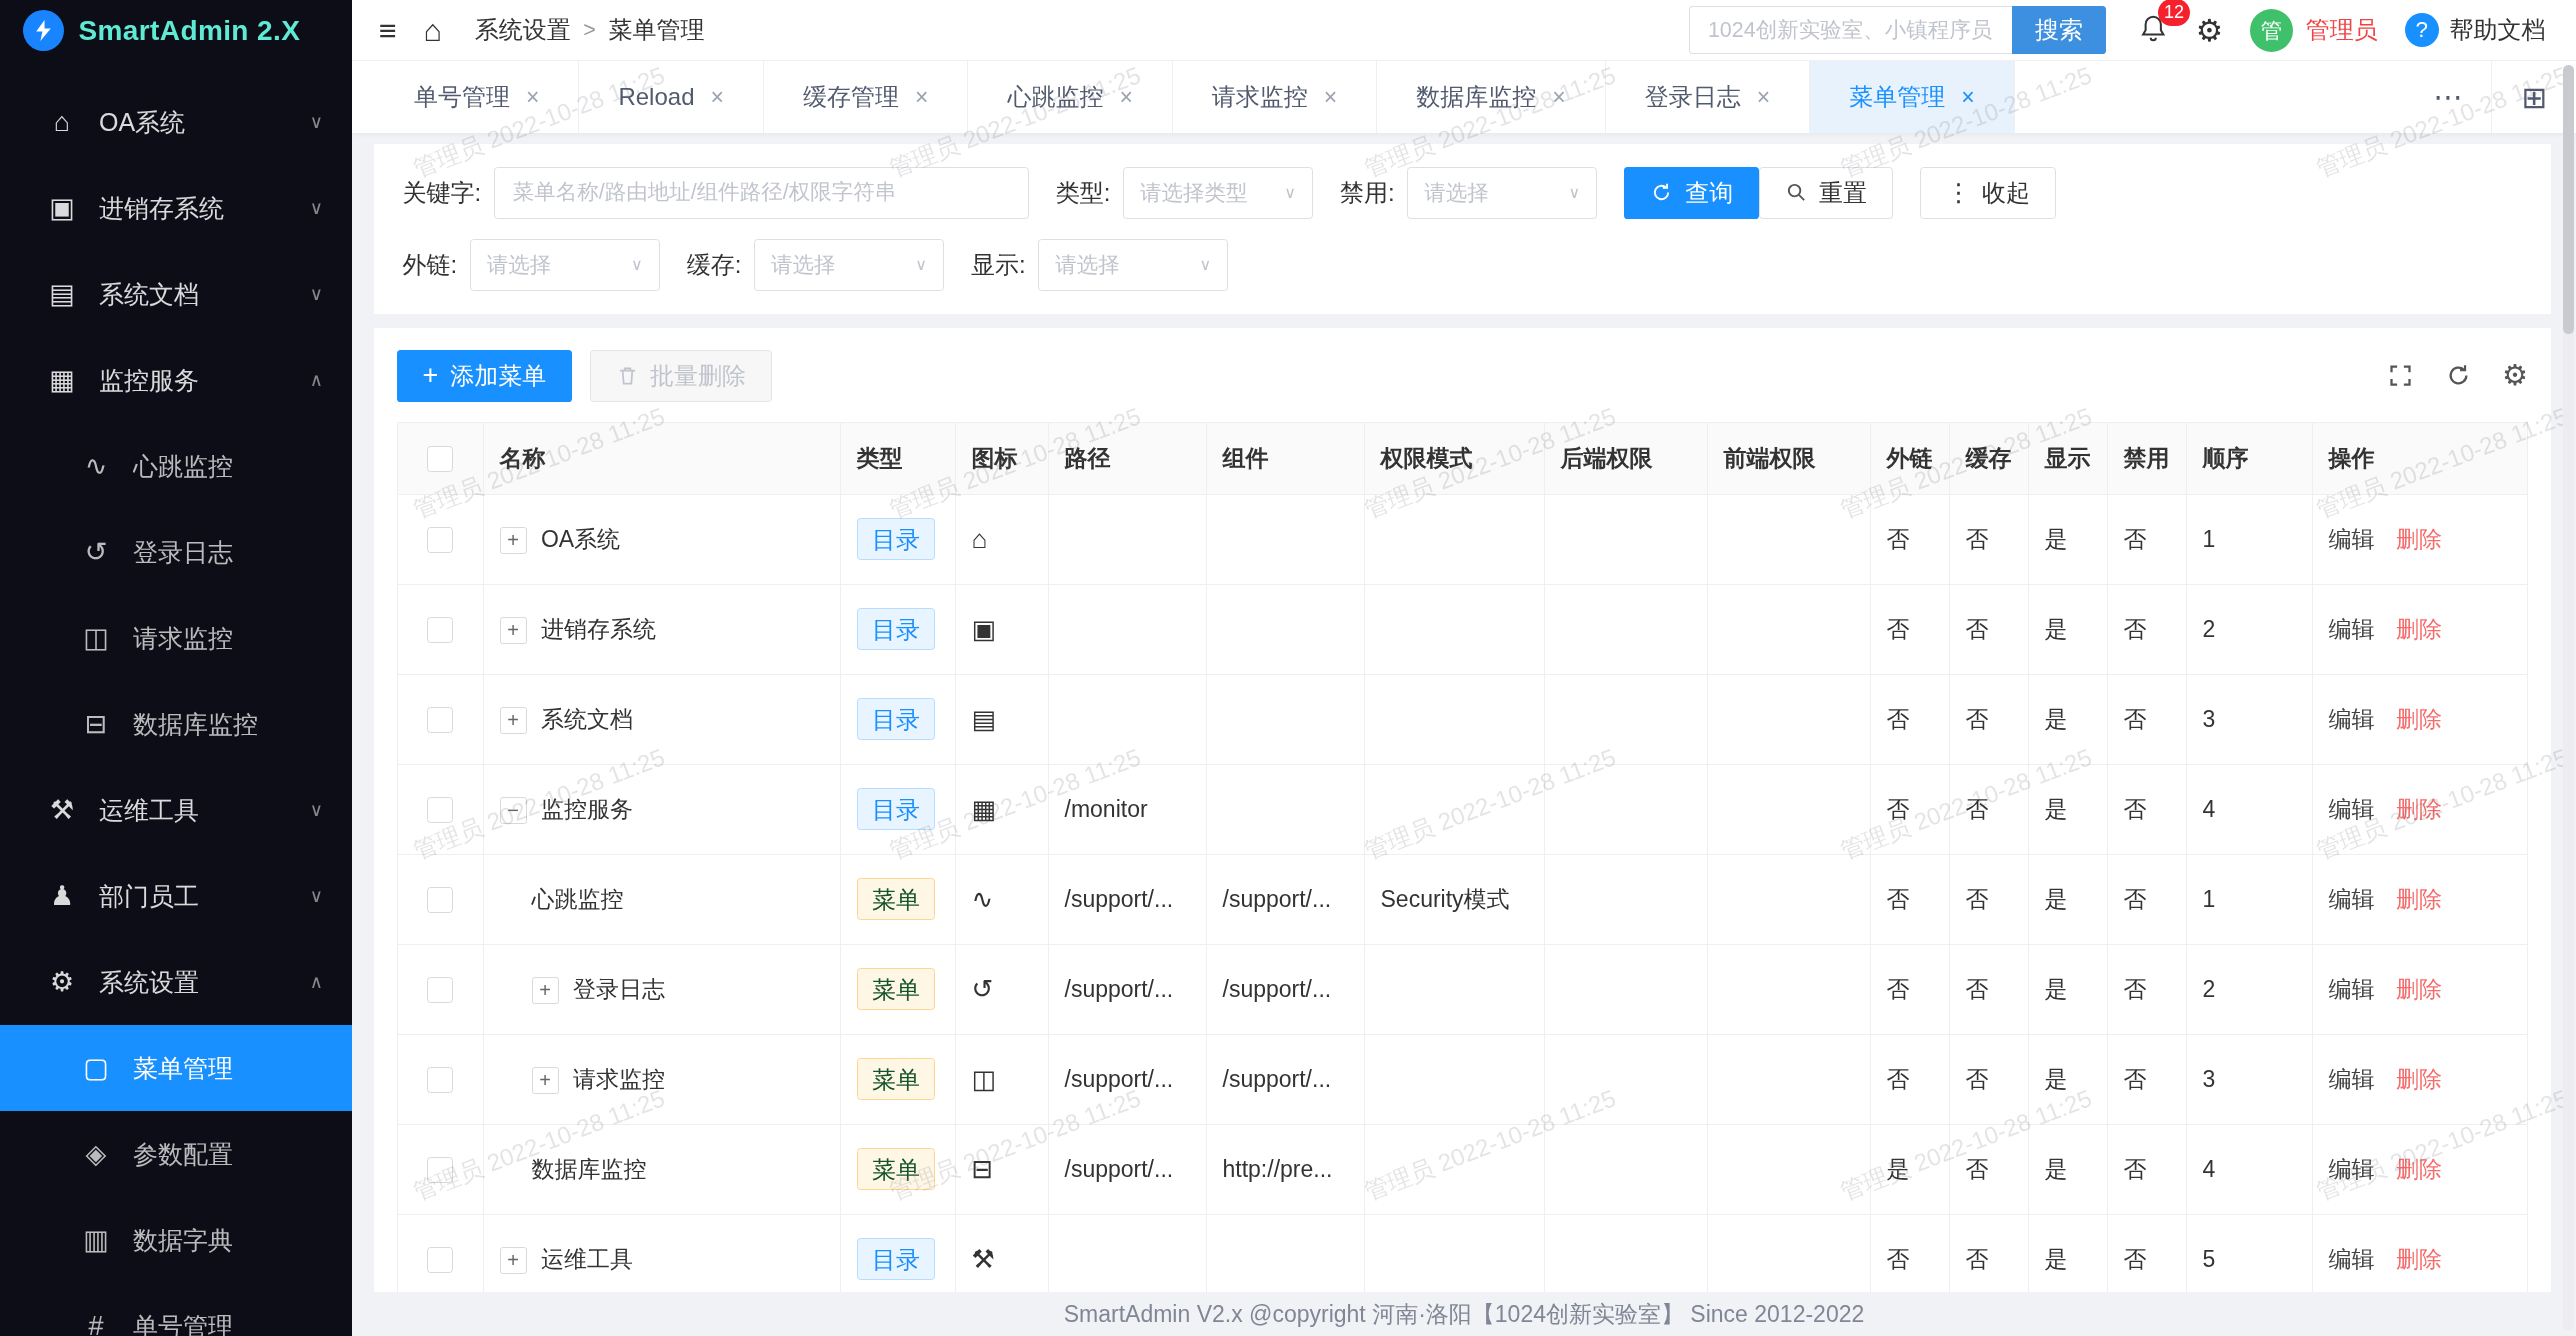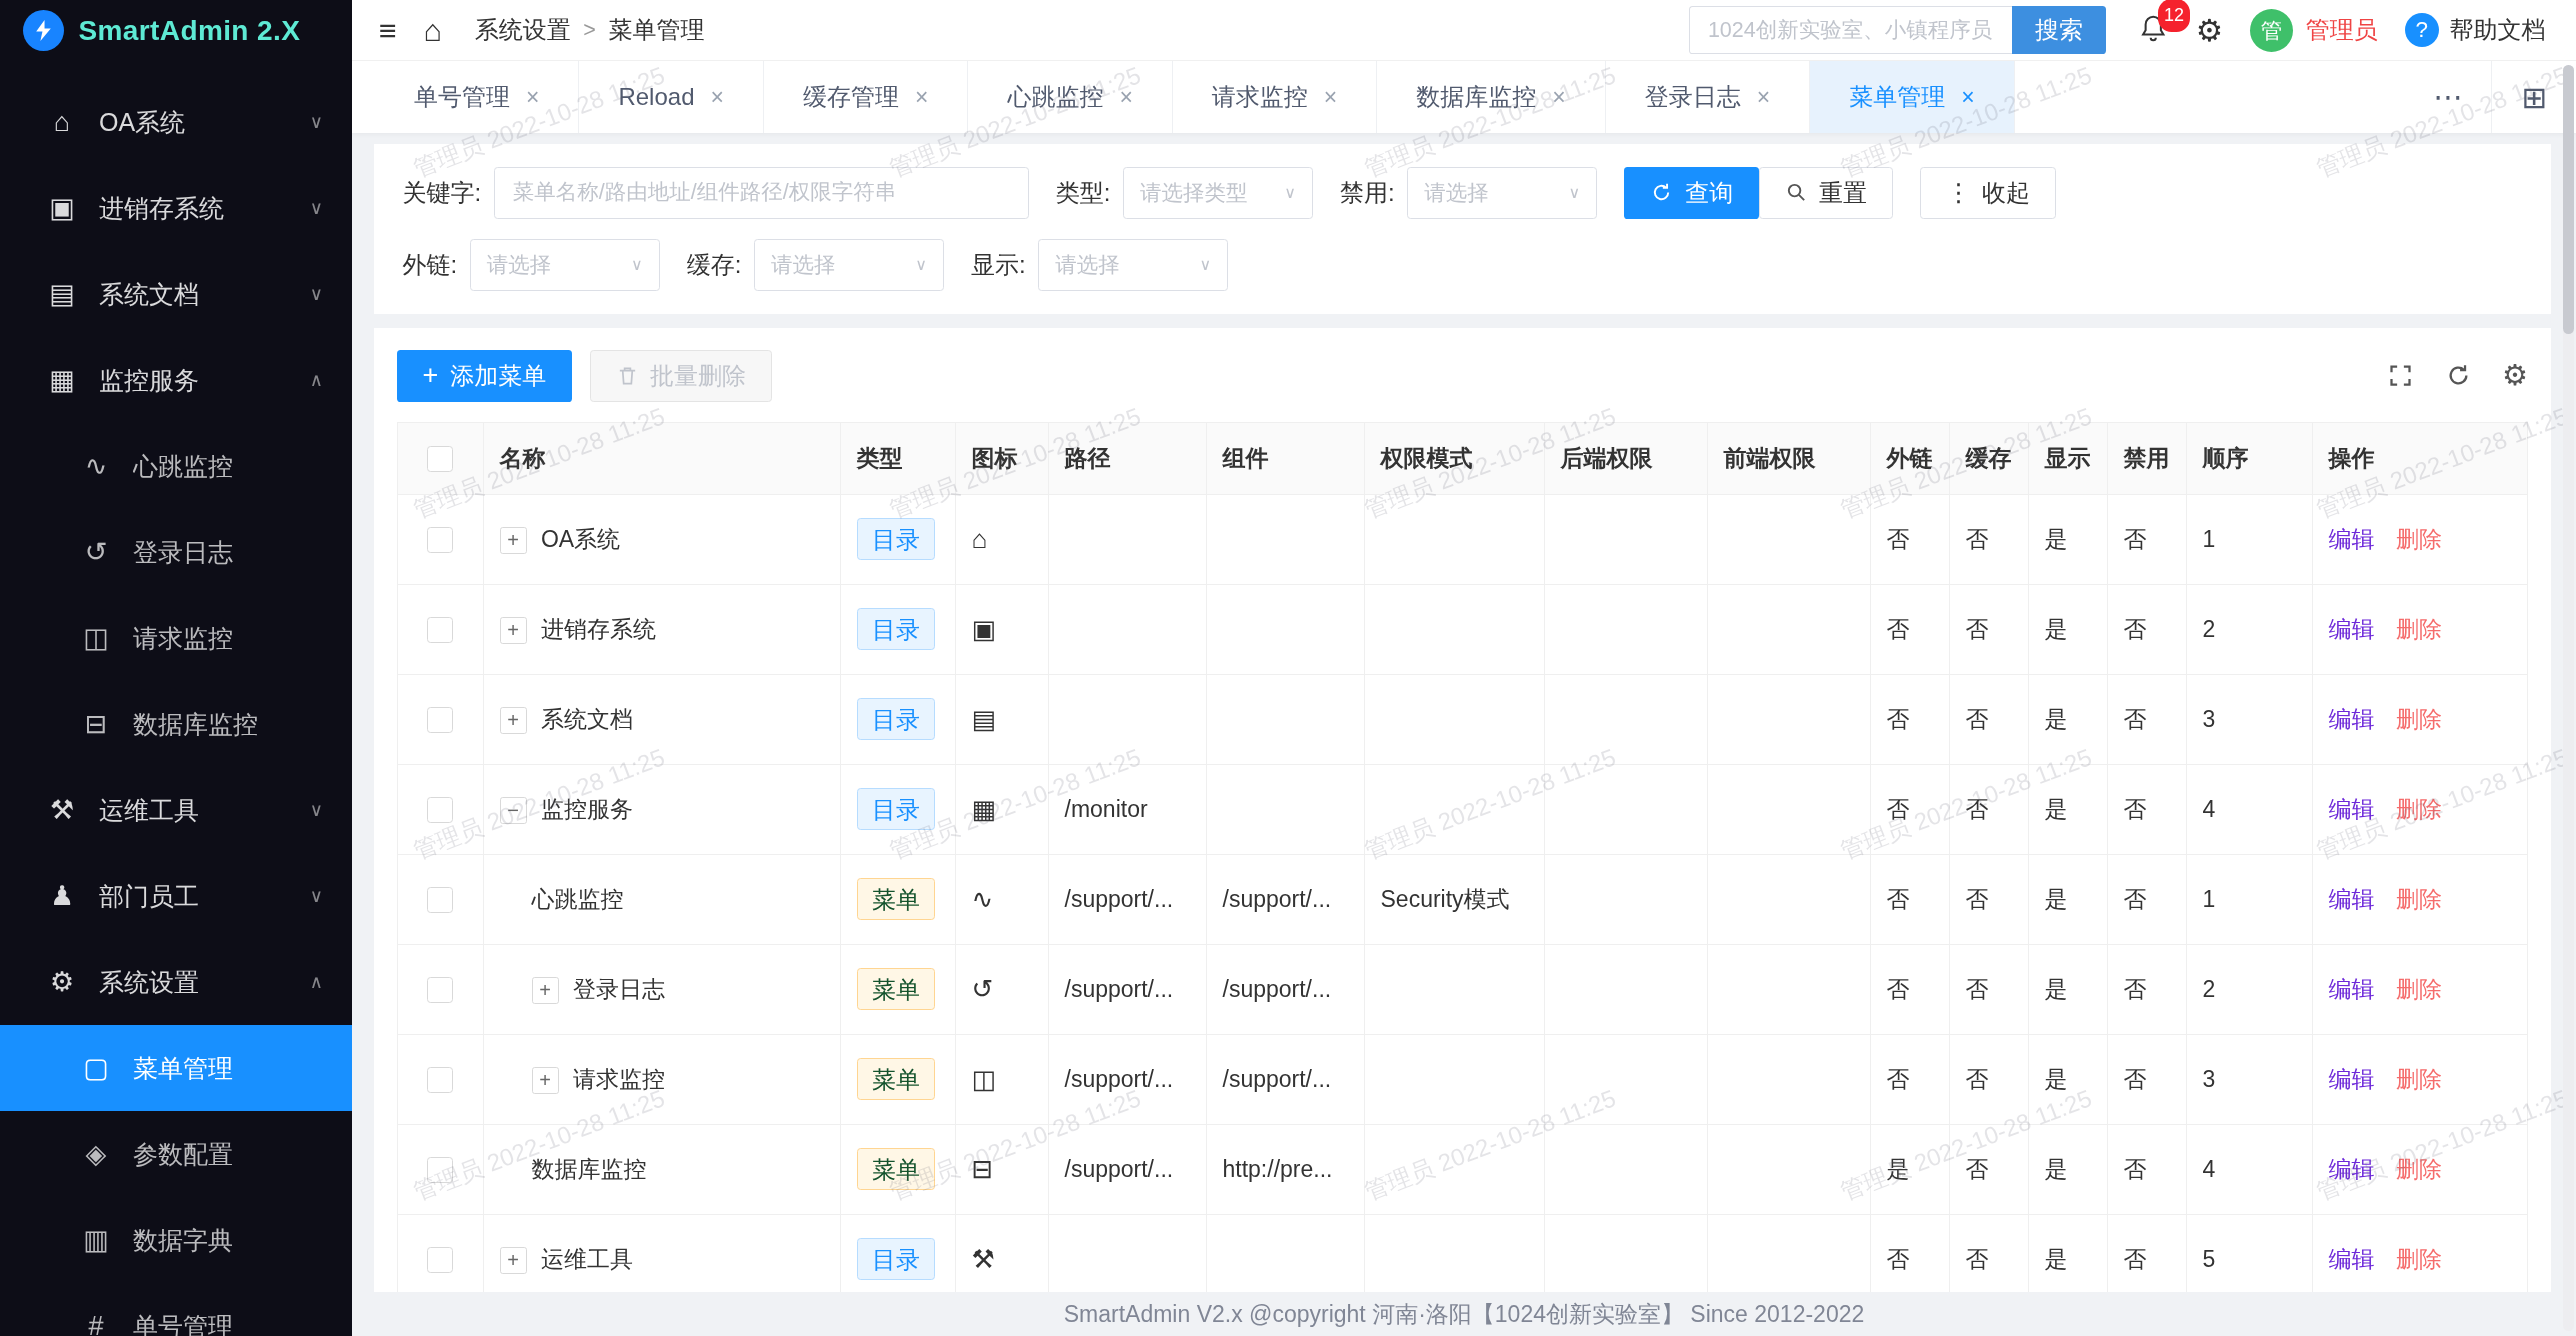--- a/index.html
+++ b/index.html
@@ -15,21 +15,21 @@
   .header-right { flex:1; background:#fff; display:flex; align-items:center; padding:0 30.5px 0 27px; gap:27px; border-bottom:0.9px solid #f0f0f0; }
   .hicon { font-size:30.5px; color:#333; cursor:pointer; line-height:1; }
   .breadcrumb { display:flex; align-items:center; gap:12.6px; font-size:24px; color:#333; margin-left:5.4px; }
   .crumb-sep { color:#999; font-size:21.5px; }
   .spacer { flex:1; }
   .search-box { display:flex; align-items:stretch; }
   .search-input { width:323px; height:48px; border:0.9px solid #dcdfe6; border-right:none; border-radius:3.6px 0 0 3.6px; padding:0 18px; font-size:21.5px; color:#333; outline:none; }
   .search-input::placeholder { color:#c0c4cc; }
   .search-btn { height:48px; padding:0 23px; background:#3d8fe0; color:#fff; border:none; border-radius:0 3.6px 3.6px 0; font-size:24px; cursor:pointer; display:flex; align-items:center; }
   .bell-wrap { position:relative; cursor:pointer; margin-left:5.4px; }
-  .badge { position:absolute; top:-14.4px; right:-21.5px; background:#f5222d; color:#fff; font-size:18px; height:33px; min-width:27px; padding:0 6.3px; border-radius:13.5px; display:flex; align-items:center; justify-content:center; }
+  .badge { position:absolute; top:-14.4px; right:-21.5px; background:#f5222d; color:#fff; font-size:18px; height:27px; min-width:27px; padding:0 6.3px; border-radius:13.5px; display:flex; align-items:center; justify-content:center; }
   .user { display:flex; align-items:center; gap:12.6px; cursor:pointer; }
   .avatar { width:43px; height:43px; border-radius:50%; background:#3fc06a; color:#fff; font-size:21.5px; display:flex; align-items:center; justify-content:center; }
   .user-name { font-size:24px; color:#ef4444; }
   .help { display:flex; align-items:center; gap:10.8px; cursor:pointer; }
   .help-circle { width:34px; height:34px; border-radius:50%; background:#1890ff; color:#fff; font-size:22.4px; display:flex; align-items:center; justify-content:center; }
   .help-text { font-size:24px; color:#333; }
 
   
   .body-row { flex:1; display:flex; overflow:hidden; }
   .sidebar { width:352px; background:#0d0d17; padding-top:18px; overflow:hidden; flex-shrink:0; }
@@ -81,21 +81,21 @@
   th,td { border:0.9px solid #efefef; font-size:23px; color:#333; padding:0 16px; height:90px; text-align:left; white-space:nowrap; overflow:hidden; text-overflow:ellipsis; }
   thead th { background:#fafafa; height:72px; font-weight:600; color:#333; }
   .col-check { text-align:center; padding:0; }
   .cb { width:26px; height:26px; border:0.9px solid #d9d9d9; border-radius:3.6px; background:#fff; display:inline-block; vertical-align:middle; cursor:pointer; }
   .tag { display:inline-block; padding:4.5px 14.4px; border-radius:3.6px; font-size:24px; line-height:1.3; }
   .tag-dir { color:#1890ff; background:#e8f4ff; border:0.9px solid #b6dcff; }
   .tag-menu { color:#14532d; background:#fff7e6; border:0.9px solid #ffd591; }
   .indent { display:inline-block; width:32px; }
   .expand-btn { display:inline-flex; width:27px; height:27px; border:0.9px solid #d9d9d9; border-radius:2.7px; align-items:center; justify-content:center; font-size:20px; color:#666; margin-right:14.4px; background:#fff; vertical-align:middle; cursor:pointer; }
   .icon-cell { font-size:26px; }
-  .op-edit { color:#6d28d9; margin-right:21.5px; cursor:pointer;text-align:center; }
+  .op-edit { color:#404040; margin-right:21.5px; cursor:pointer;text-align:center; }
   .op-del { color:#f56c6c; cursor:pointer; }
 
   .footer { height:44px; flex-shrink:0; display:flex; align-items:center; justify-content:center; font-size:23px; color:#808695; }
 
   
   .watermarks { position:absolute; left:352px; top:61px; right:0; bottom:0; pointer-events:none; z-index:40; overflow:hidden; }
   .wm { position:absolute; font-size:24px; color:rgba(90,90,105,0.16); transform:rotate(-21deg); white-space:nowrap; }
 
   
   .page-scrollbar { position:absolute; right:1.8px; top:65px; bottom:5.4px; width:10.8px; background:#ededf0; border-radius:5.4px; z-index:60; }

